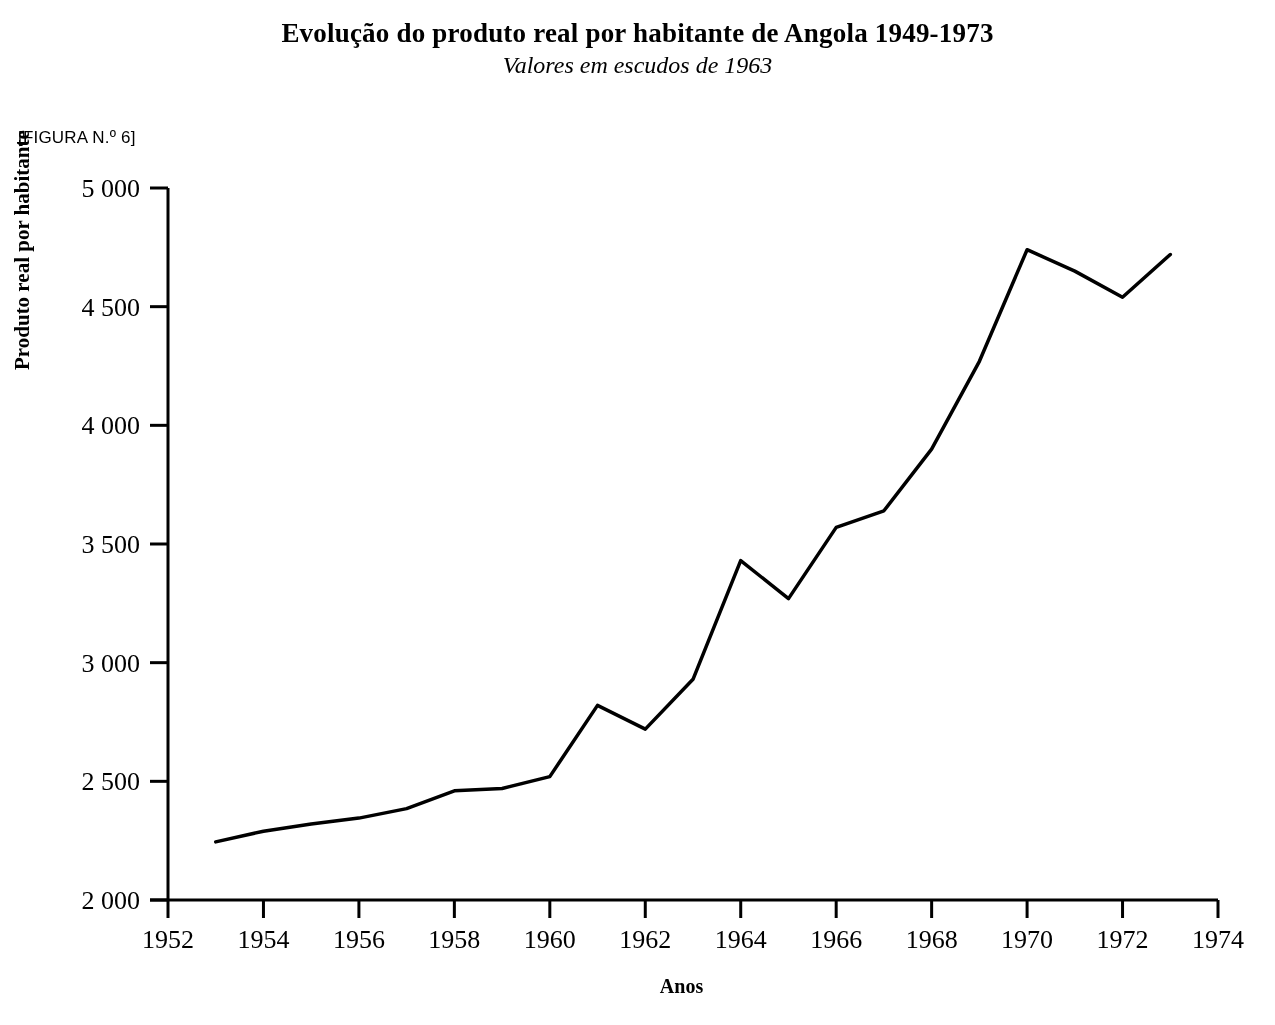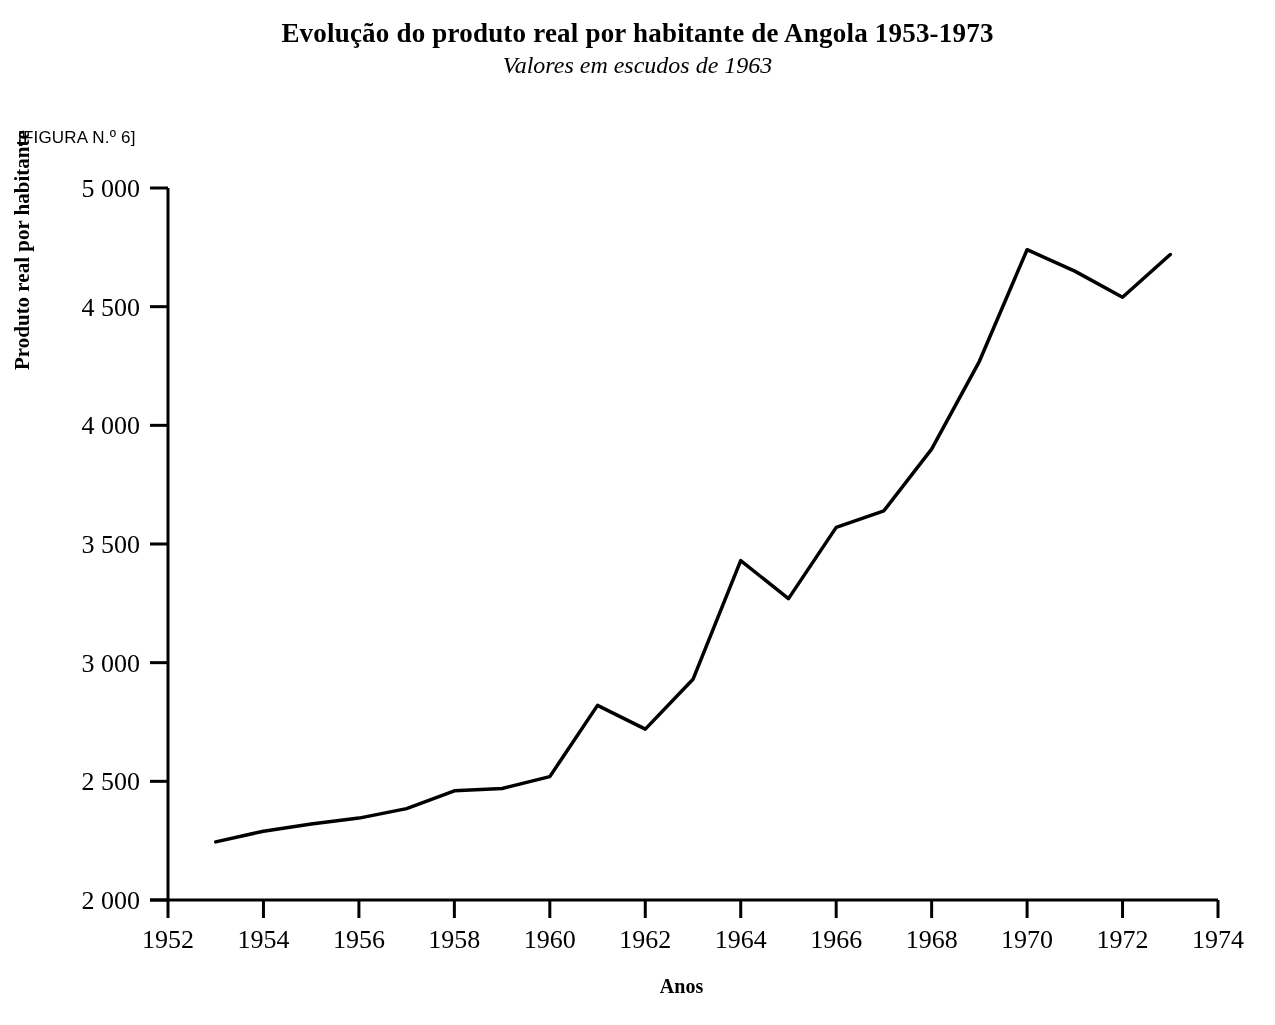--- a/index.html
+++ b/index.html
@@ -84,21 +84,21 @@
     font-family: "Liberation Serif", serif;
     font-size: 26px;
     fill: #000000;
   }
 </style>
 </head>
 <body>
 
 <div class="figure">
 
-  <div class="chart-title">Evolução do produto real por habitante de Angola 1953-1973</div>
+  <div class="chart-title">Evolução do produto real por habitante de Angola 1949-1973</div>
   <div class="chart-subtitle">Valores em escudos de 1963</div>
   <div class="figure-tag">[FIGURA N.º 6]</div>
 
   <div class="ylabel">Produto real por habitante</div>
   <div class="xlabel">Anos</div>
 
   <div class="plot-wrap">
     <svg class="plot" width="1275" height="1025" viewBox="0 0 1275 1025">
       <g id="y-ticks">
           <text class="tick" x="140" y="909" text-anchor="end">2 000</text>

